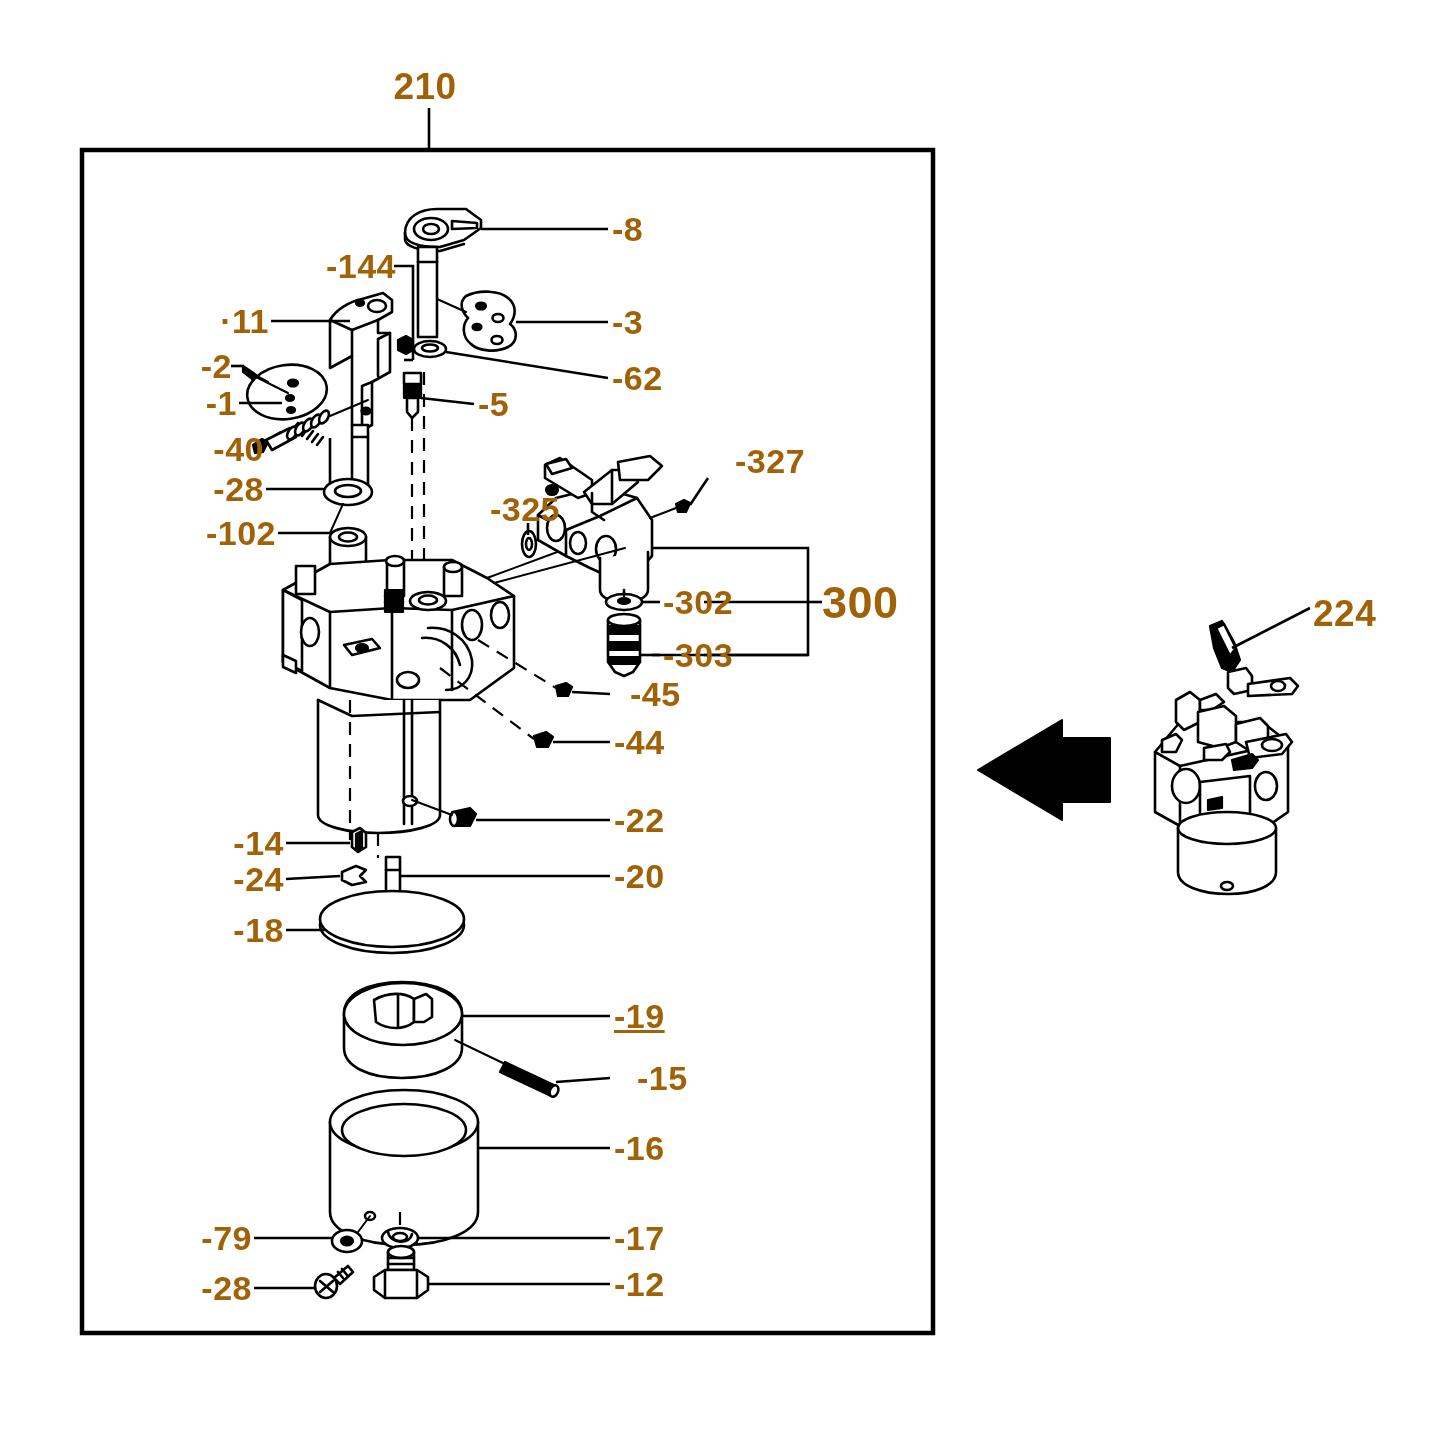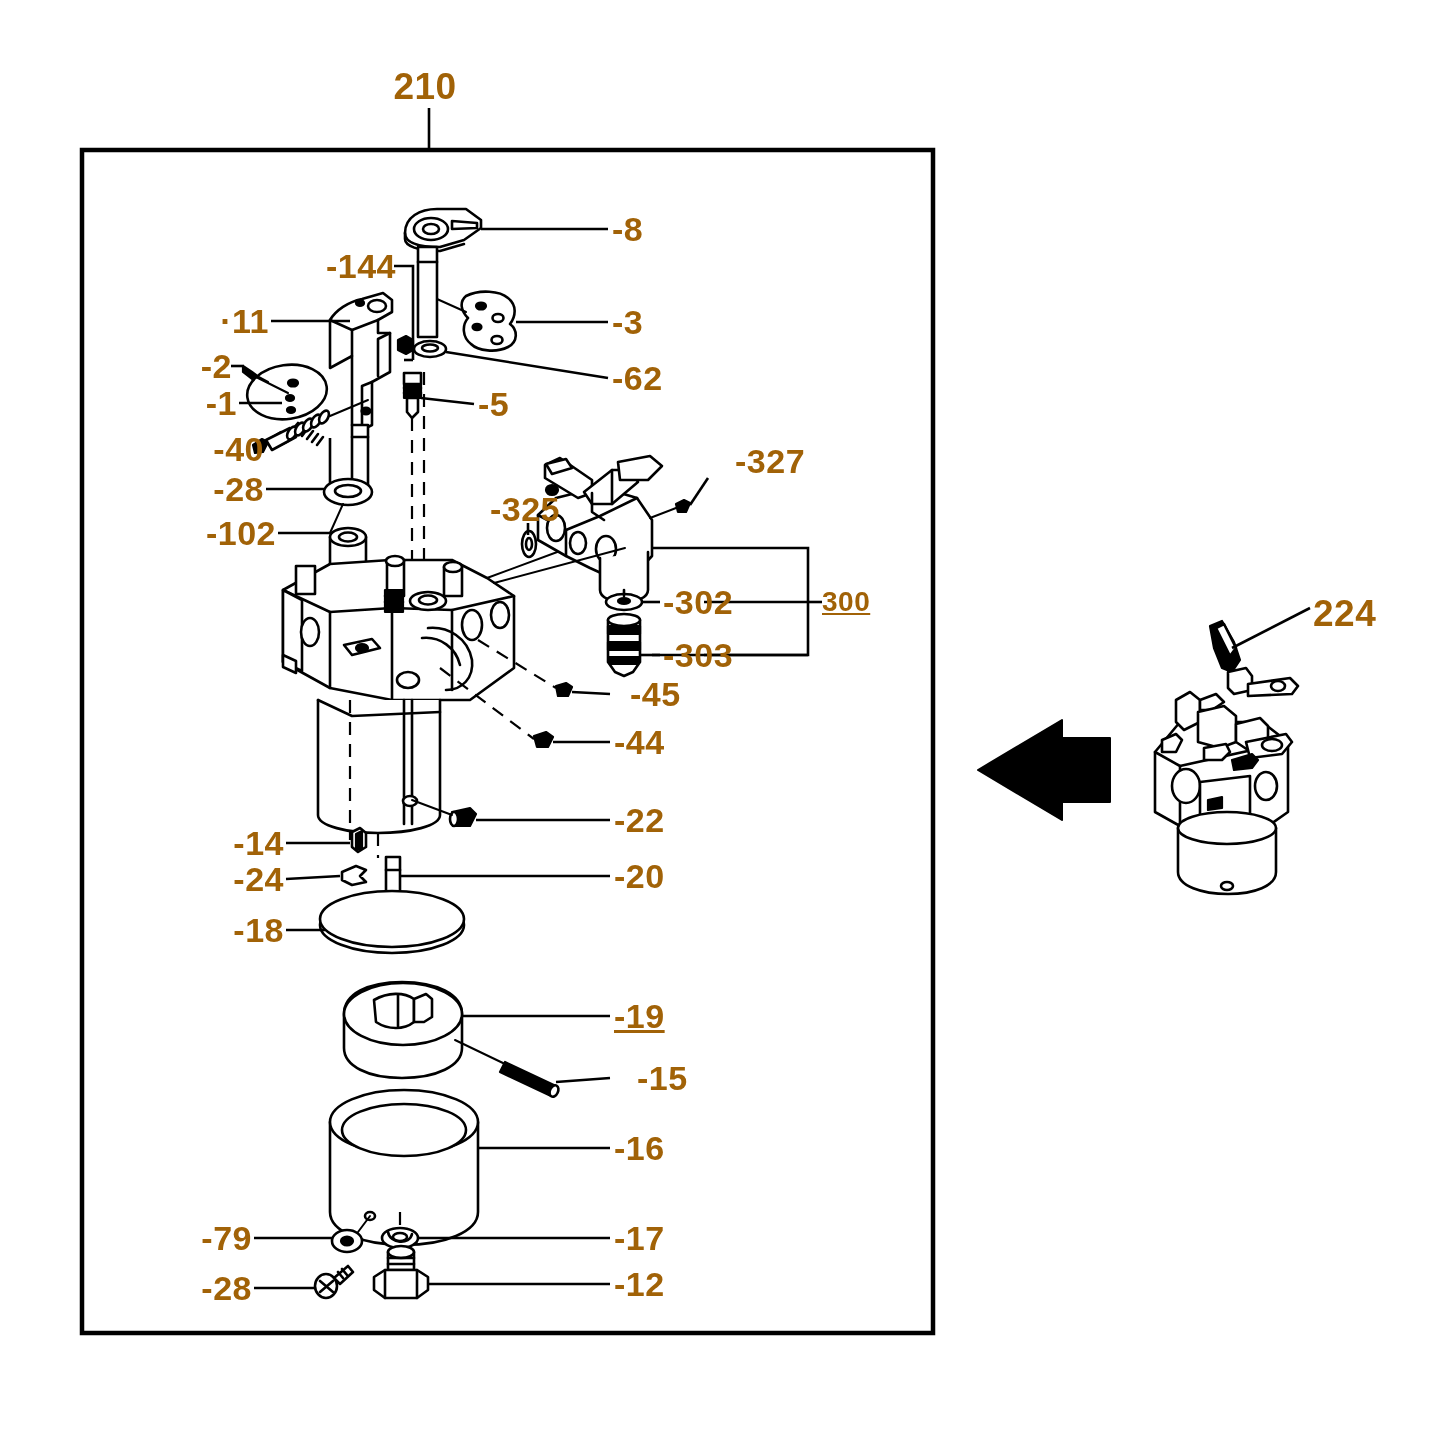--- a/index.html
+++ b/index.html
@@ -4,21 +4,21 @@
 <style>
   html,body{margin:0;padding:0;background:#ffffff;}
   body{width:1445px;height:1437px;position:relative;overflow:hidden;
        font-family:"Liberation Sans", sans-serif;}
   #stage{position:absolute;left:0;top:0;width:1445px;height:1437px;}
   svg{position:absolute;left:0;top:0;width:1445px;height:1437px;display:block;}
   .lbl{position:absolute;font-family:"Liberation Sans", sans-serif;
        font-weight:bold;color:#a16207;white-space:nowrap;line-height:1;}
   .lbl-main{font-size:37px;letter-spacing:0.5px;}
   .lbl-part{font-size:34px;letter-spacing:0.5px;}
-  .lbl-grp{font-size:28px;letter-spacing:0.5px;text-decoration:underline;}
+  .lbl-grp{font-size:45px;letter-spacing:0.5px;}
   .r{transform:translate(0,-50%);}
   .ra{transform:translate(-100%,-50%);}
   .ctr{transform:translate(-50%,-50%);}
 </style>
 </head>
 <body>
 
 <div id="stage">
 
   <svg viewBox="0 0 1445 1437" xmlns="http://www.w3.org/2000/svg">

